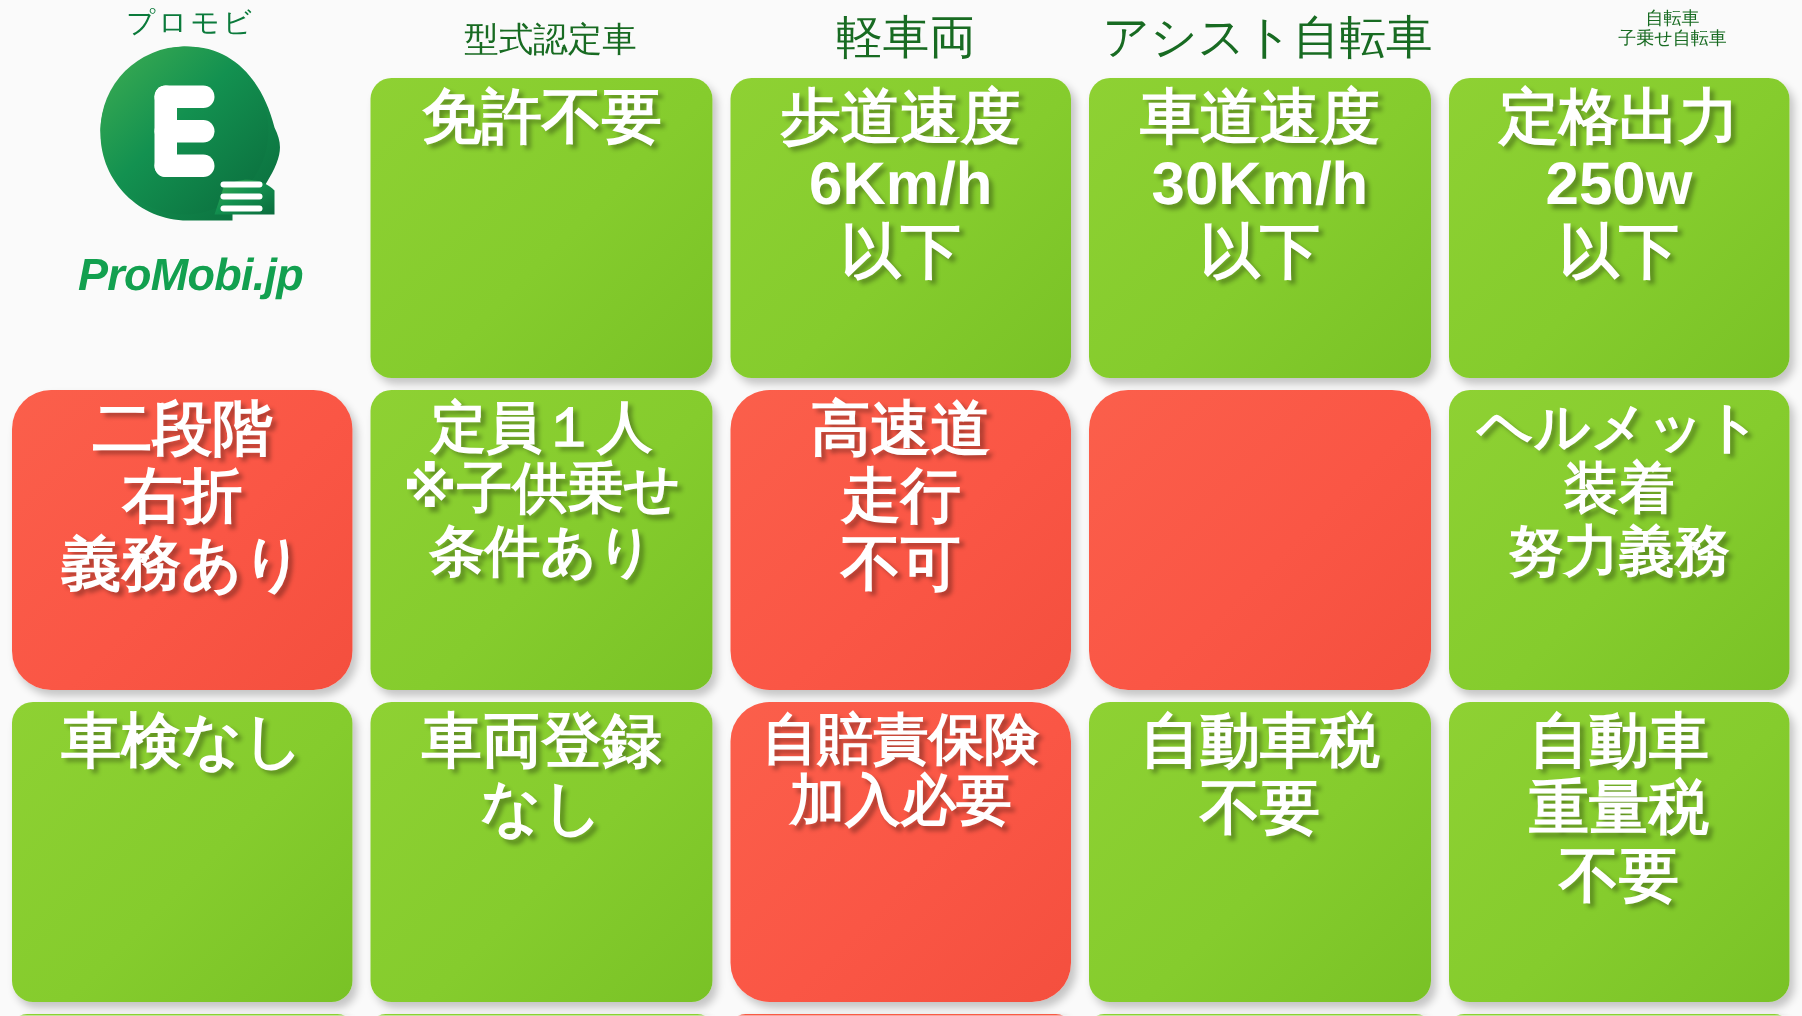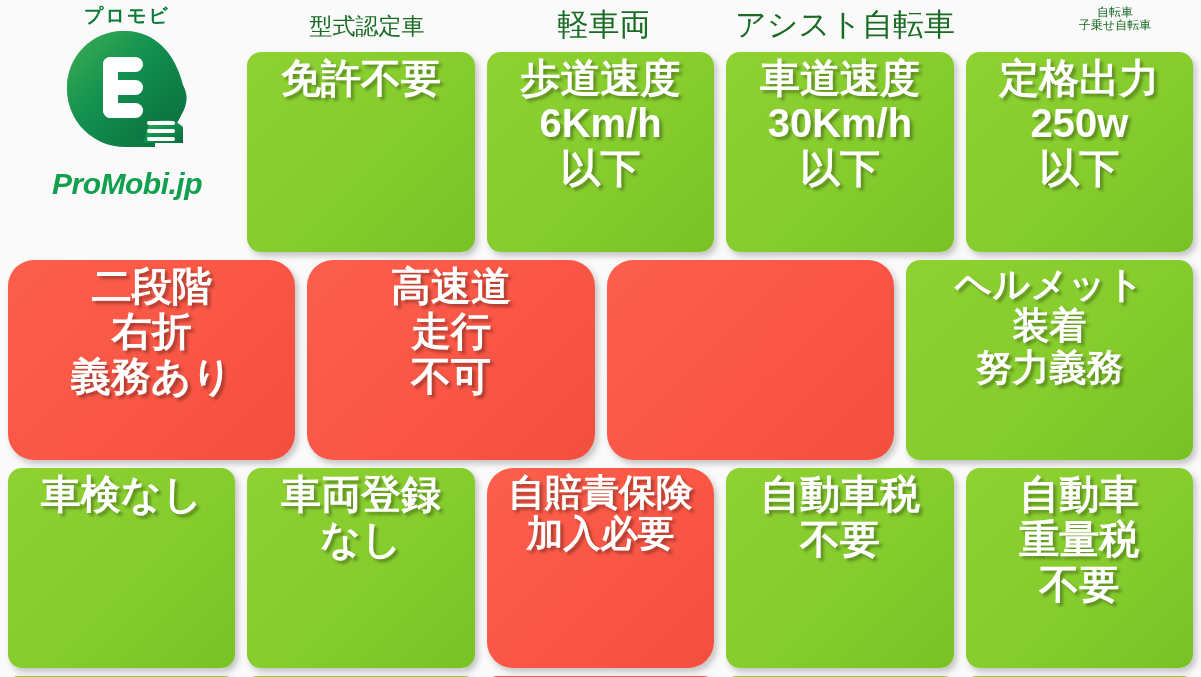--- a/index.html
+++ b/index.html
@@ -32,21 +32,21 @@
     display: flex;
     flex-direction: column;
     align-items: center;
     justify-content: flex-start;
     padding-top: 6px;
     box-sizing: border-box;
   }
   .logo-kana {
     color: #0b7a3b;
     font-size: 19px;
-    font-weight: bold;
+    font-weight: normal;
     letter-spacing: 2px;
     line-height: 1;
     margin-bottom: 2px;
   }
   .logo-mark {
     width: 140px;
     height: 140px;
     position: relative;
   }
   .logo-wordmark {
@@ -190,20 +190,25 @@
 以下</span>
       </div>
     </div>
 
     <div class="row">
       <div class="cell red">
         <span class="txt">二段階
 右折
 義務あり</span>
       </div>
+      <div class="cell green">
+        <span class="txt sm">定員１人
+※子供乗せ
+条件あり</span>
+      </div>
       <div class="cell red">
         <span class="txt">高速道
 走行
 不可</span>
       </div>
       <div class="cell red">
         <span class="txt"></span>
       </div>
       <div class="cell green">
         <span class="txt sm">ヘルメット

